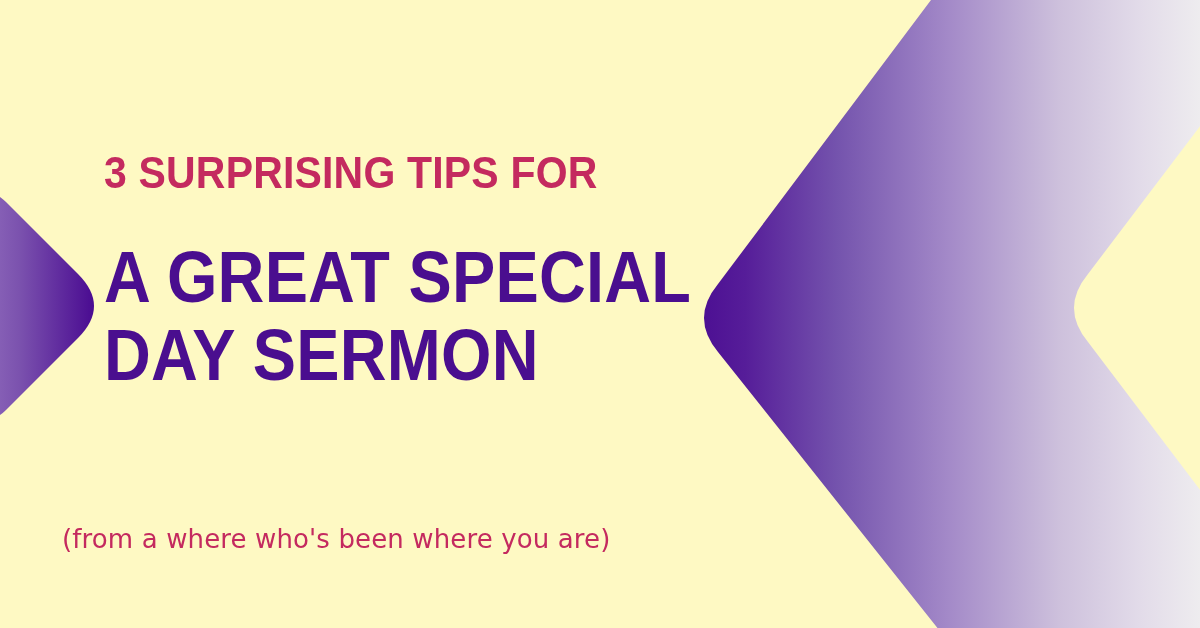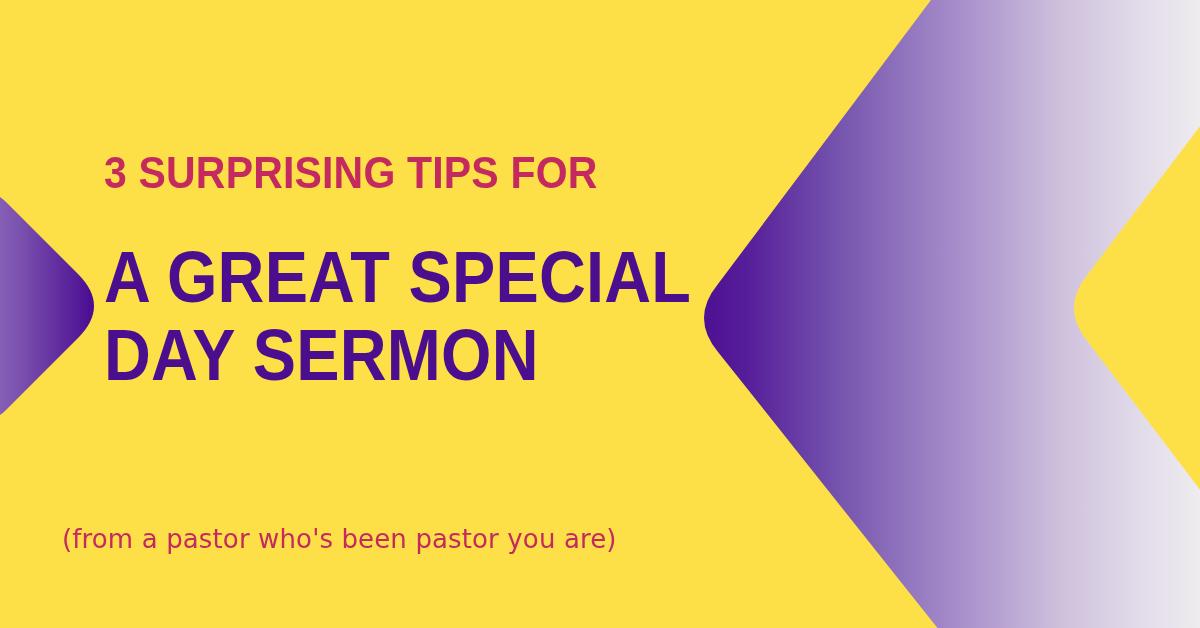--- a/index.html
+++ b/index.html
@@ -10,21 +10,21 @@
     width: 1200px;
     height: 628px;
     overflow: hidden;
     font-family: "Liberation Sans", sans-serif;
   }
 
   #banner {
     position: relative;
     width: 1200px;
     height: 628px;
-    background: #fde047;
+    background: #fef9c3;
     overflow: hidden;
   }
 
   
   #art {
     position: absolute;
     left: 0;
     top: 0;
     width: 1200px;
     height: 628px;
@@ -152,17 +152,17 @@
 
   <div id="text-block">
 
     <p class="eyebrow">3 SURPRISING TIPS FOR</p>
 
     <h1 class="headline">
       <span class="line">A GREAT SPECIAL</span>
       <span class="line">DAY SERMON</span>
     </h1>
 
-    <p class="subtitle">(from a pastor who's been pastor you are)</p>
+    <p class="subtitle">(from a where who's been where you are)</p>
 
   </div>
 
 </div>
 
 </body></html>

